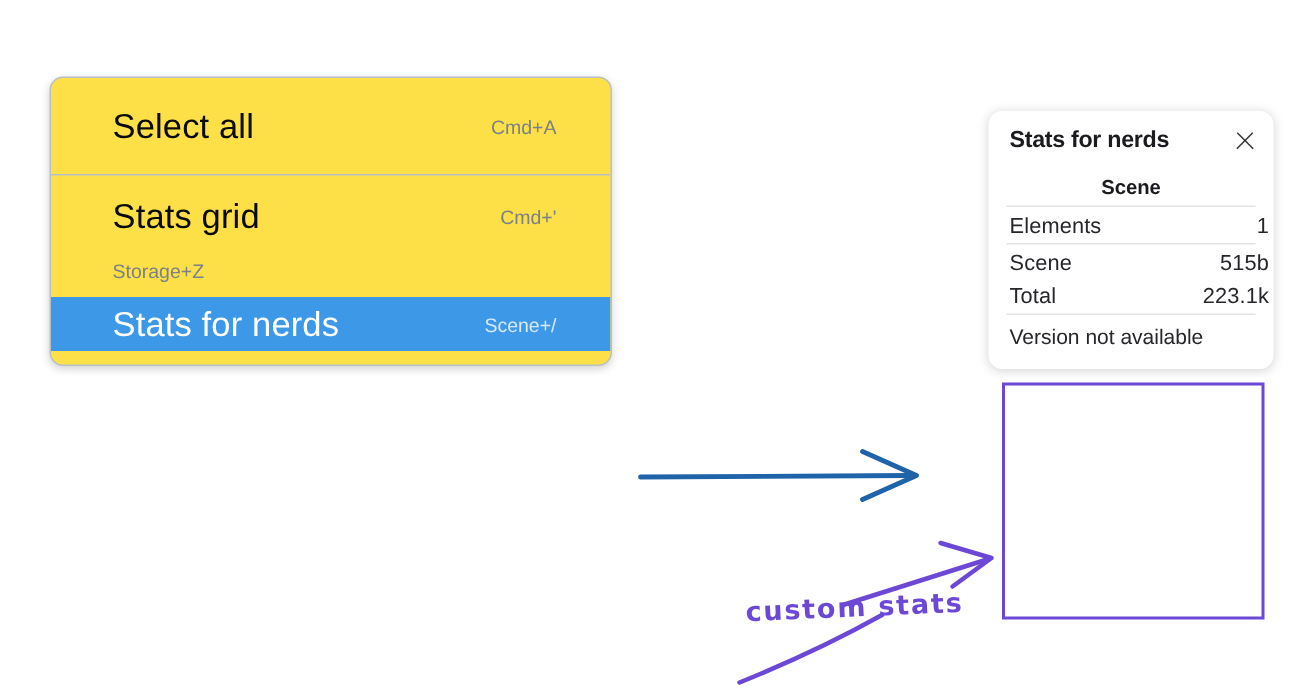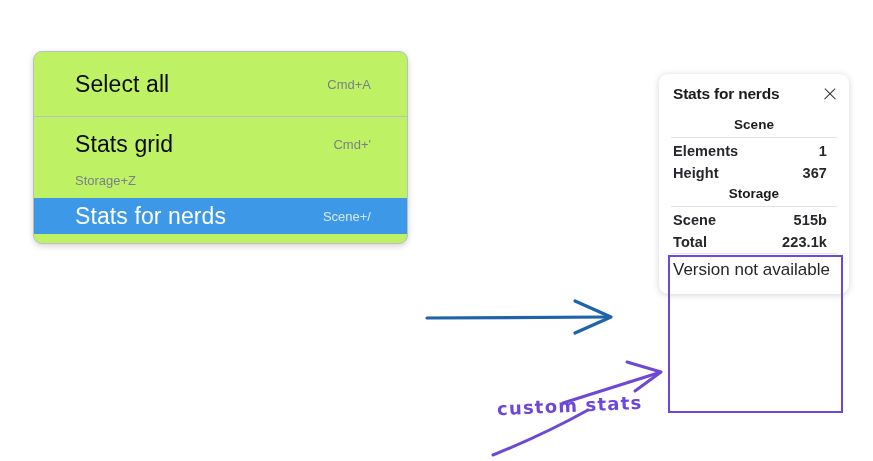--- a/index.html
+++ b/index.html
@@ -14,21 +14,21 @@
     position: relative;
     overflow: hidden;
   }
 
   
   #context-menu {
     position: absolute;
     left: 33px;
     top: 51px;
     width: 375px;
-    background: #bef264;
+    background: #fde047;
     border: 1px solid #b9bfc7;
     border-radius: 9px;
     box-shadow: 0 2px 6px rgba(0,0,0,0.18);
     box-sizing: border-box;
     overflow: hidden;
   }
   .menu-section {
     padding: 9px 0 9px 0;
   }
   .menu-section.first {
@@ -127,30 +127,29 @@
   }
   .rule {
     height: 1px;
     background: #e3e3e6;
     margin: 0 12px 2px 12px;
   }
   .stat-row {
     display: flex;
     justify-content: space-between;
     align-items: flex-start;
-    padding: 3px 22px 3px 14px;
+    padding: 3px 3px 3px 14px;
     font-size: 14.5px;
     color: #26262b;
-    font-weight: bold;
   }
   .stat-key { letter-spacing: 0.1px; }
   .stat-val { letter-spacing: 0.1px; }
   .single-row {
     padding: 4px 14px 2px 14px;
-    font-size: 17px;
+    font-size: 14px;
     color: #26262b;
   }
 
   
   #custom-stats-highlight {
     position: absolute;
     left: 668px;
     top: 255px;
     width: 175px;
     height: 158px;
@@ -212,28 +211,23 @@
     <span class="close-icon"></span>
   </div>
 
   <div class="stats-block">
     <div class="section-head">Scene</div>
     <div class="rule"></div>
     <div class="stat-row">
       <span class="stat-key">Elements</span>
       <span class="stat-val">1</span>
     </div>
-    <div class="stat-row">
-      <span class="stat-key">Height</span>
-      <span class="stat-val">367</span>
-    </div>
   </div>
 
   <div class="stats-block">
-    <div class="section-head">Storage</div>
     <div class="rule"></div>
     <div class="stat-row">
       <span class="stat-key">Scene</span>
       <span class="stat-val">515b</span>
     </div>
     <div class="stat-row">
       <span class="stat-key">Total</span>
       <span class="stat-val">223.1k</span>
     </div>
   </div>

